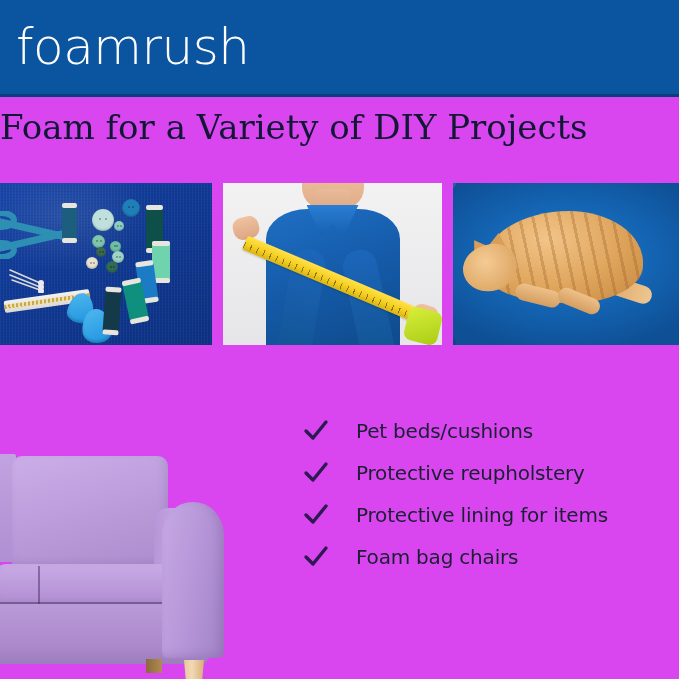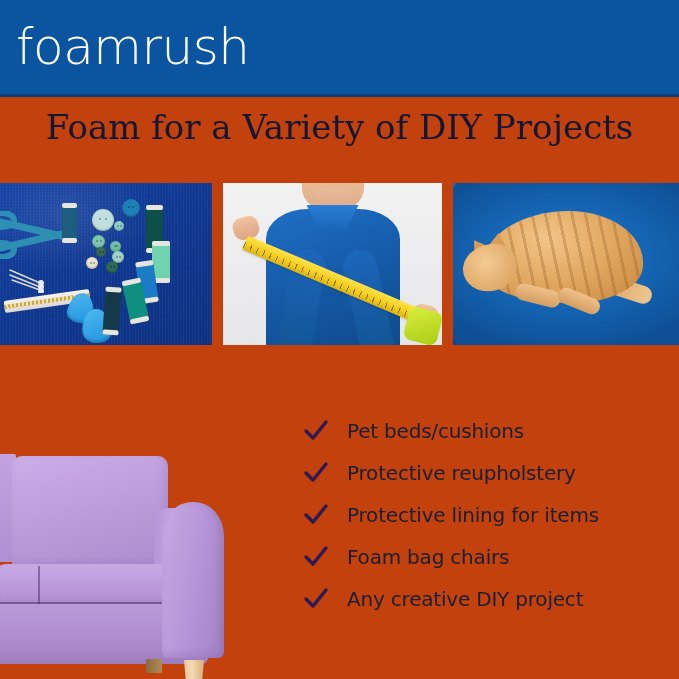--- a/index.html
+++ b/index.html
@@ -10,21 +10,21 @@
     height: 679px;
     background: #ffffff;
     font-family: "Liberation Sans", sans-serif;
     overflow: hidden;
   }
 
   .page {
     position: relative;
     width: 679px;
     height: 679px;
-    background: #c2410c;
+    background: #d946ef;
   }
 
   
   .header-bar {
     position: absolute;
     left: 0; top: 0;
     width: 679px;
     height: 97px;
     background: #0b54a0;
     border-bottom: 3px solid #0a3f7d;
@@ -39,21 +39,20 @@
     letter-spacing: -0.5px;
     color: #ffffff;
     line-height: 1;
   }
 
   
   .tagline {
     position: absolute;
     left: 0; top: 108px;
     width: 679px;
-    text-align: center;
     font-family: "DejaVu Serif", serif;
     font-weight: 400;
     font-size: 34px;
     letter-spacing: 0px;
     color: #121736;
     line-height: 1.12;
     white-space: nowrap;
   }
 
   
@@ -324,20 +323,21 @@
     display: block;
   }
   .benefit-label {
     font-family: "DejaVu Sans", sans-serif;
     font-size: 20px;
     font-weight: 400;
     color: #1b1f33;
     letter-spacing: -0.2px;
     white-space: nowrap;
     line-height: 1;
+    margin-left: 9px;
   }
 </style>
 </head>
 <body>
 
 <div class="page">
 
   <div class="header-bar">
     <div class="brand-logo">foamrush</div>
   </div>
@@ -471,21 +471,15 @@
       <span class="benefit-label">Protective lining for items</span>
     </div>
 
     <div class="benefit-row">
       <svg class="check-icon" viewBox="0 0 26 26">
         <path d="M3 13 L10 20 L23 4" fill="none" stroke="#2d1a53" stroke-width="3.4" stroke-linecap="round" stroke-linejoin="round"></path>
       </svg>
       <span class="benefit-label">Foam bag chairs</span>
     </div>
 
-    <div class="benefit-row">
-      <svg class="check-icon" viewBox="0 0 26 26">
-        <path d="M3 13 L10 20 L23 4" fill="none" stroke="#2d1a53" stroke-width="3.4" stroke-linecap="round" stroke-linejoin="round"></path>
-      </svg>
-      <span class="benefit-label">Any creative DIY project</span>
-    </div>
   </div>
 
 </div>
 
 </body></html>

